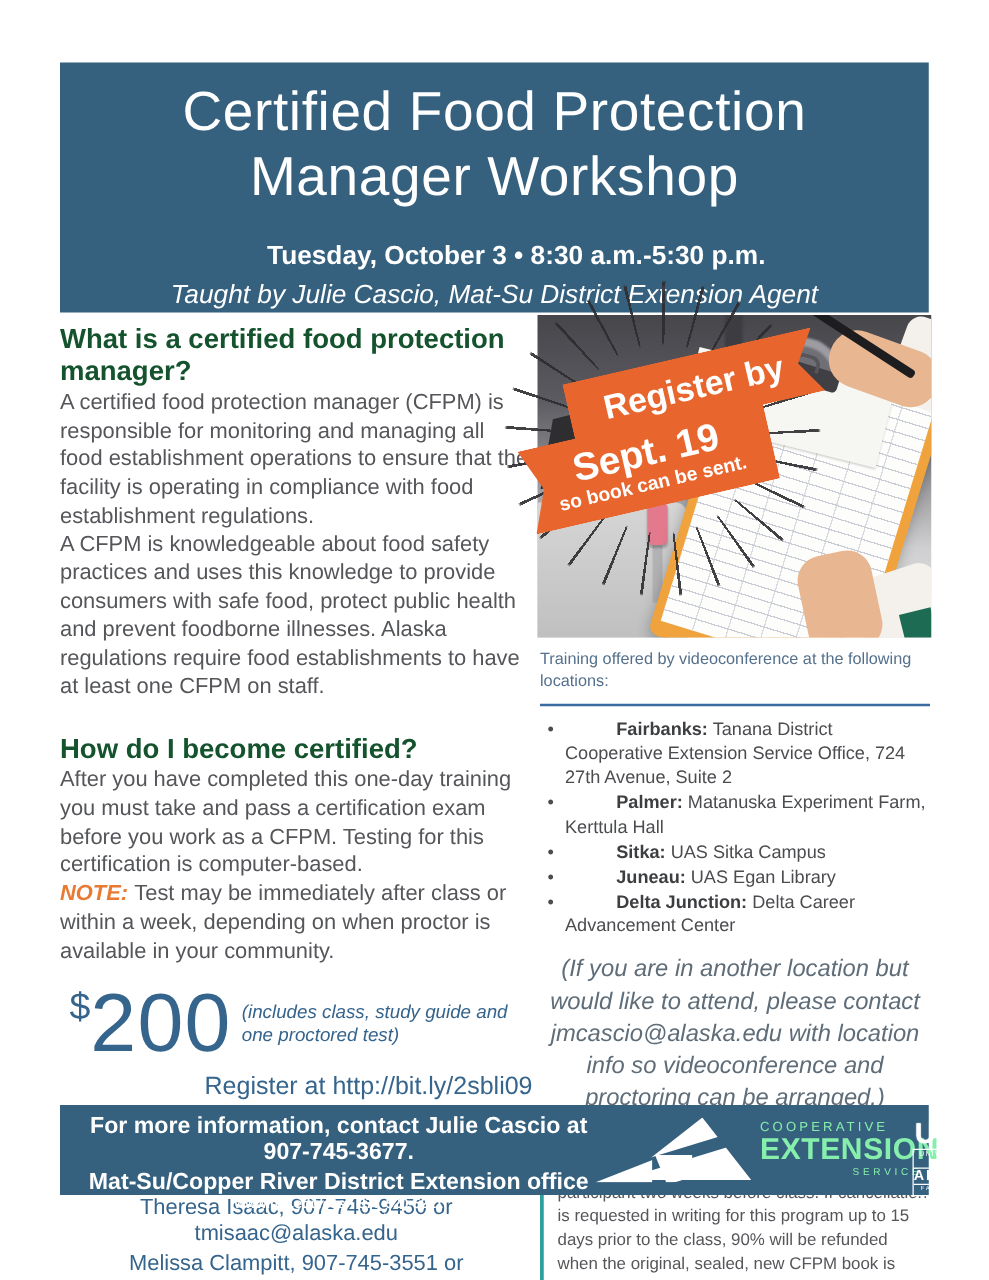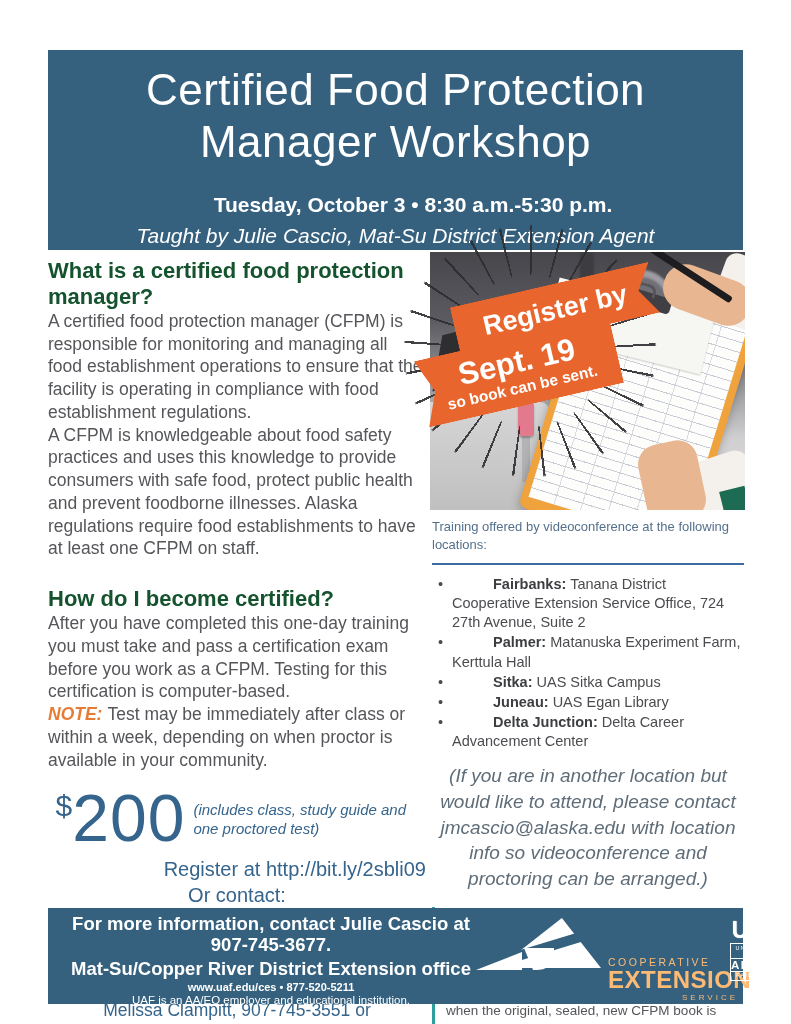--- a/index.html
+++ b/index.html
@@ -75,32 +75,32 @@
   .training-title{font-size:13px;line-height:1.35;color:#54708c;}
   .rule{height:2px;background:#3a6ba1;border:none;margin:10px 0 10px 0;}
   ul.locations{list-style:none;margin:0;padding:0 0 0 6px;}
   ul.locations li{position:relative;padding-left:14px;font-size:14.5px;line-height:1.32;color:#4b4c4f;margin-bottom:1px;}
   ul.locations li:before{content:"\2022";position:absolute;left:0;top:0;color:#4b4c4f;}
   .loc-name{font-weight:bold;color:#3d3e41;margin-left:41px;}
   .attend-note{margin-top:12px;font-size:19px;font-style:italic;line-height:1.35;color:#5f6d79;text-align:center;}
   .refund{margin-top:16px;border-left:3px solid #2e9f9f;padding-left:11px;font-size:13.5px;line-height:1.4;color:#55565a;}
 
   
-  .footer{position:absolute;left:48px;top:908px;width:695px;height:96px;background:#35617f;color:#fff;}
+  .footer{position:absolute;left:48px;top:884px;width:695px;height:72px;background:#35617f;color:#fff;}
   .footer-text{position:absolute;left:8px;top:5px;width:430px;text-align:center;}
   .f1{font-size:18.5px;font-weight:bold;line-height:1.15;}
   .f2{font-size:18.5px;font-weight:bold;line-height:1.15;margin-top:2px;}
   .f3{font-size:11px;font-weight:bold;margin-top:2px;}
   .f4{font-size:11.5px;margin-top:1px;}
   .ce-graphic{position:absolute;left:428px;top:10px;width:125px;height:56px;}
   .tri-big{position:absolute;left:22px;top:0;width:103px;height:50px;background:#fff;clip-path:polygon(62% 0,100% 100%,0 100%);}
   .tri-cut{position:absolute;left:0px;top:26px;width:130px;height:10px;background:#35617f;transform:rotate(-17deg);}
   .tri-small{position:absolute;left:0px;top:34px;width:46px;height:18px;background:#fff;clip-path:polygon(0 100%,100% 0,100% 100%);}
   .tri-swoosh{position:absolute;left:48px;top:30px;width:30px;height:22px;background:#fff;border-radius:0 0 60% 0;clip-path:polygon(0 0,100% 0,100% 100%,30% 100%);}
-  .ce-text{position:absolute;left:560px;top:12px;width:130px;color:#fdba74;margin-top:36px;}
+  .ce-text{position:absolute;left:560px;top:12px;width:130px;color:#86efac;}
   .ce-top{font-size:10.5px;letter-spacing:2.5px;}
   .ce-main{font-size:24px;font-weight:bold;letter-spacing:.5px;line-height:1;}
   .ce-sub{font-size:8px;letter-spacing:3px;text-align:right;margin-top:1px;}
   .uaf-logo{position:absolute;left:682px;top:12px;width:54px;text-align:center;color:#fff;}
   .uaf-acronym{font-size:23px;font-weight:bold;letter-spacing:1px;line-height:.95;text-shadow:0 0 1px #fff;}
   .uaf-box{border:1px solid #fff;margin-top:1px;padding:1px 0 2px 0;}
   .uaf-l1{font-size:5.5px;letter-spacing:1px;border-bottom:1px solid #fff;padding-bottom:1px;}
   .uaf-l2{font-size:11.5px;font-weight:bold;letter-spacing:1.5px;line-height:1.1;}
   .uaf-l3{font-size:4.8px;letter-spacing:1.6px;border-top:1px solid #fff;padding-top:1px;}
 </style>

